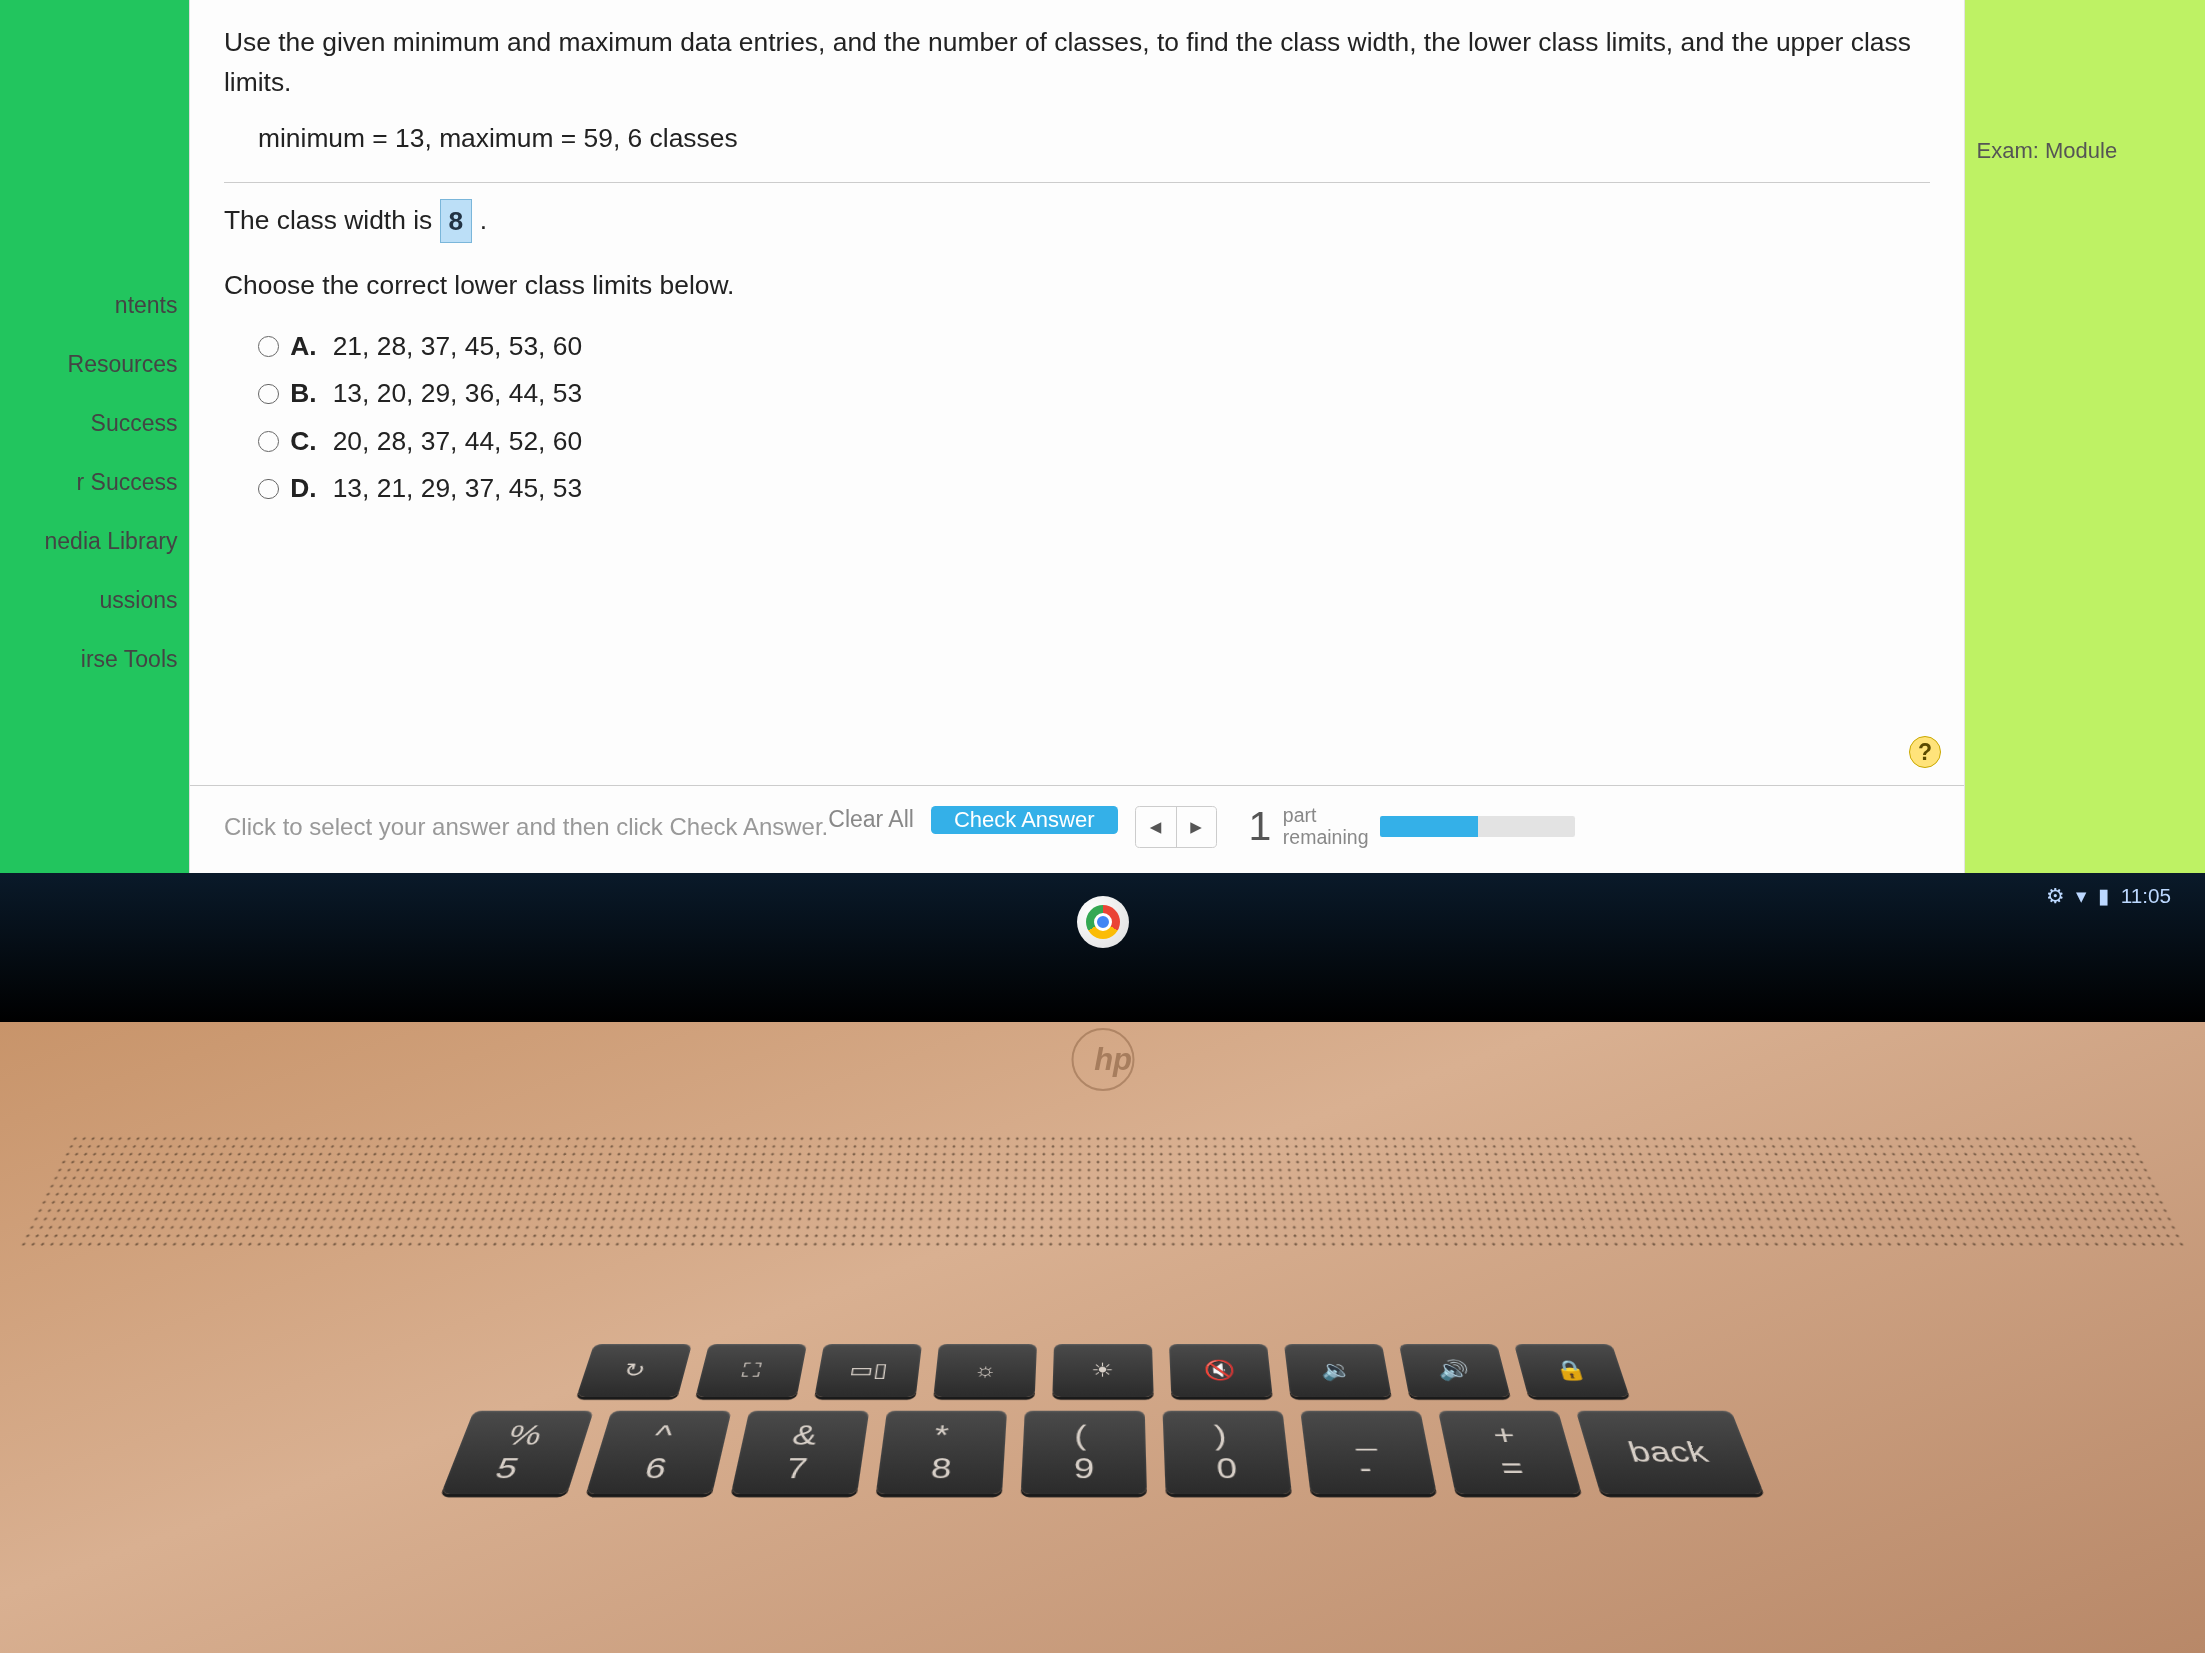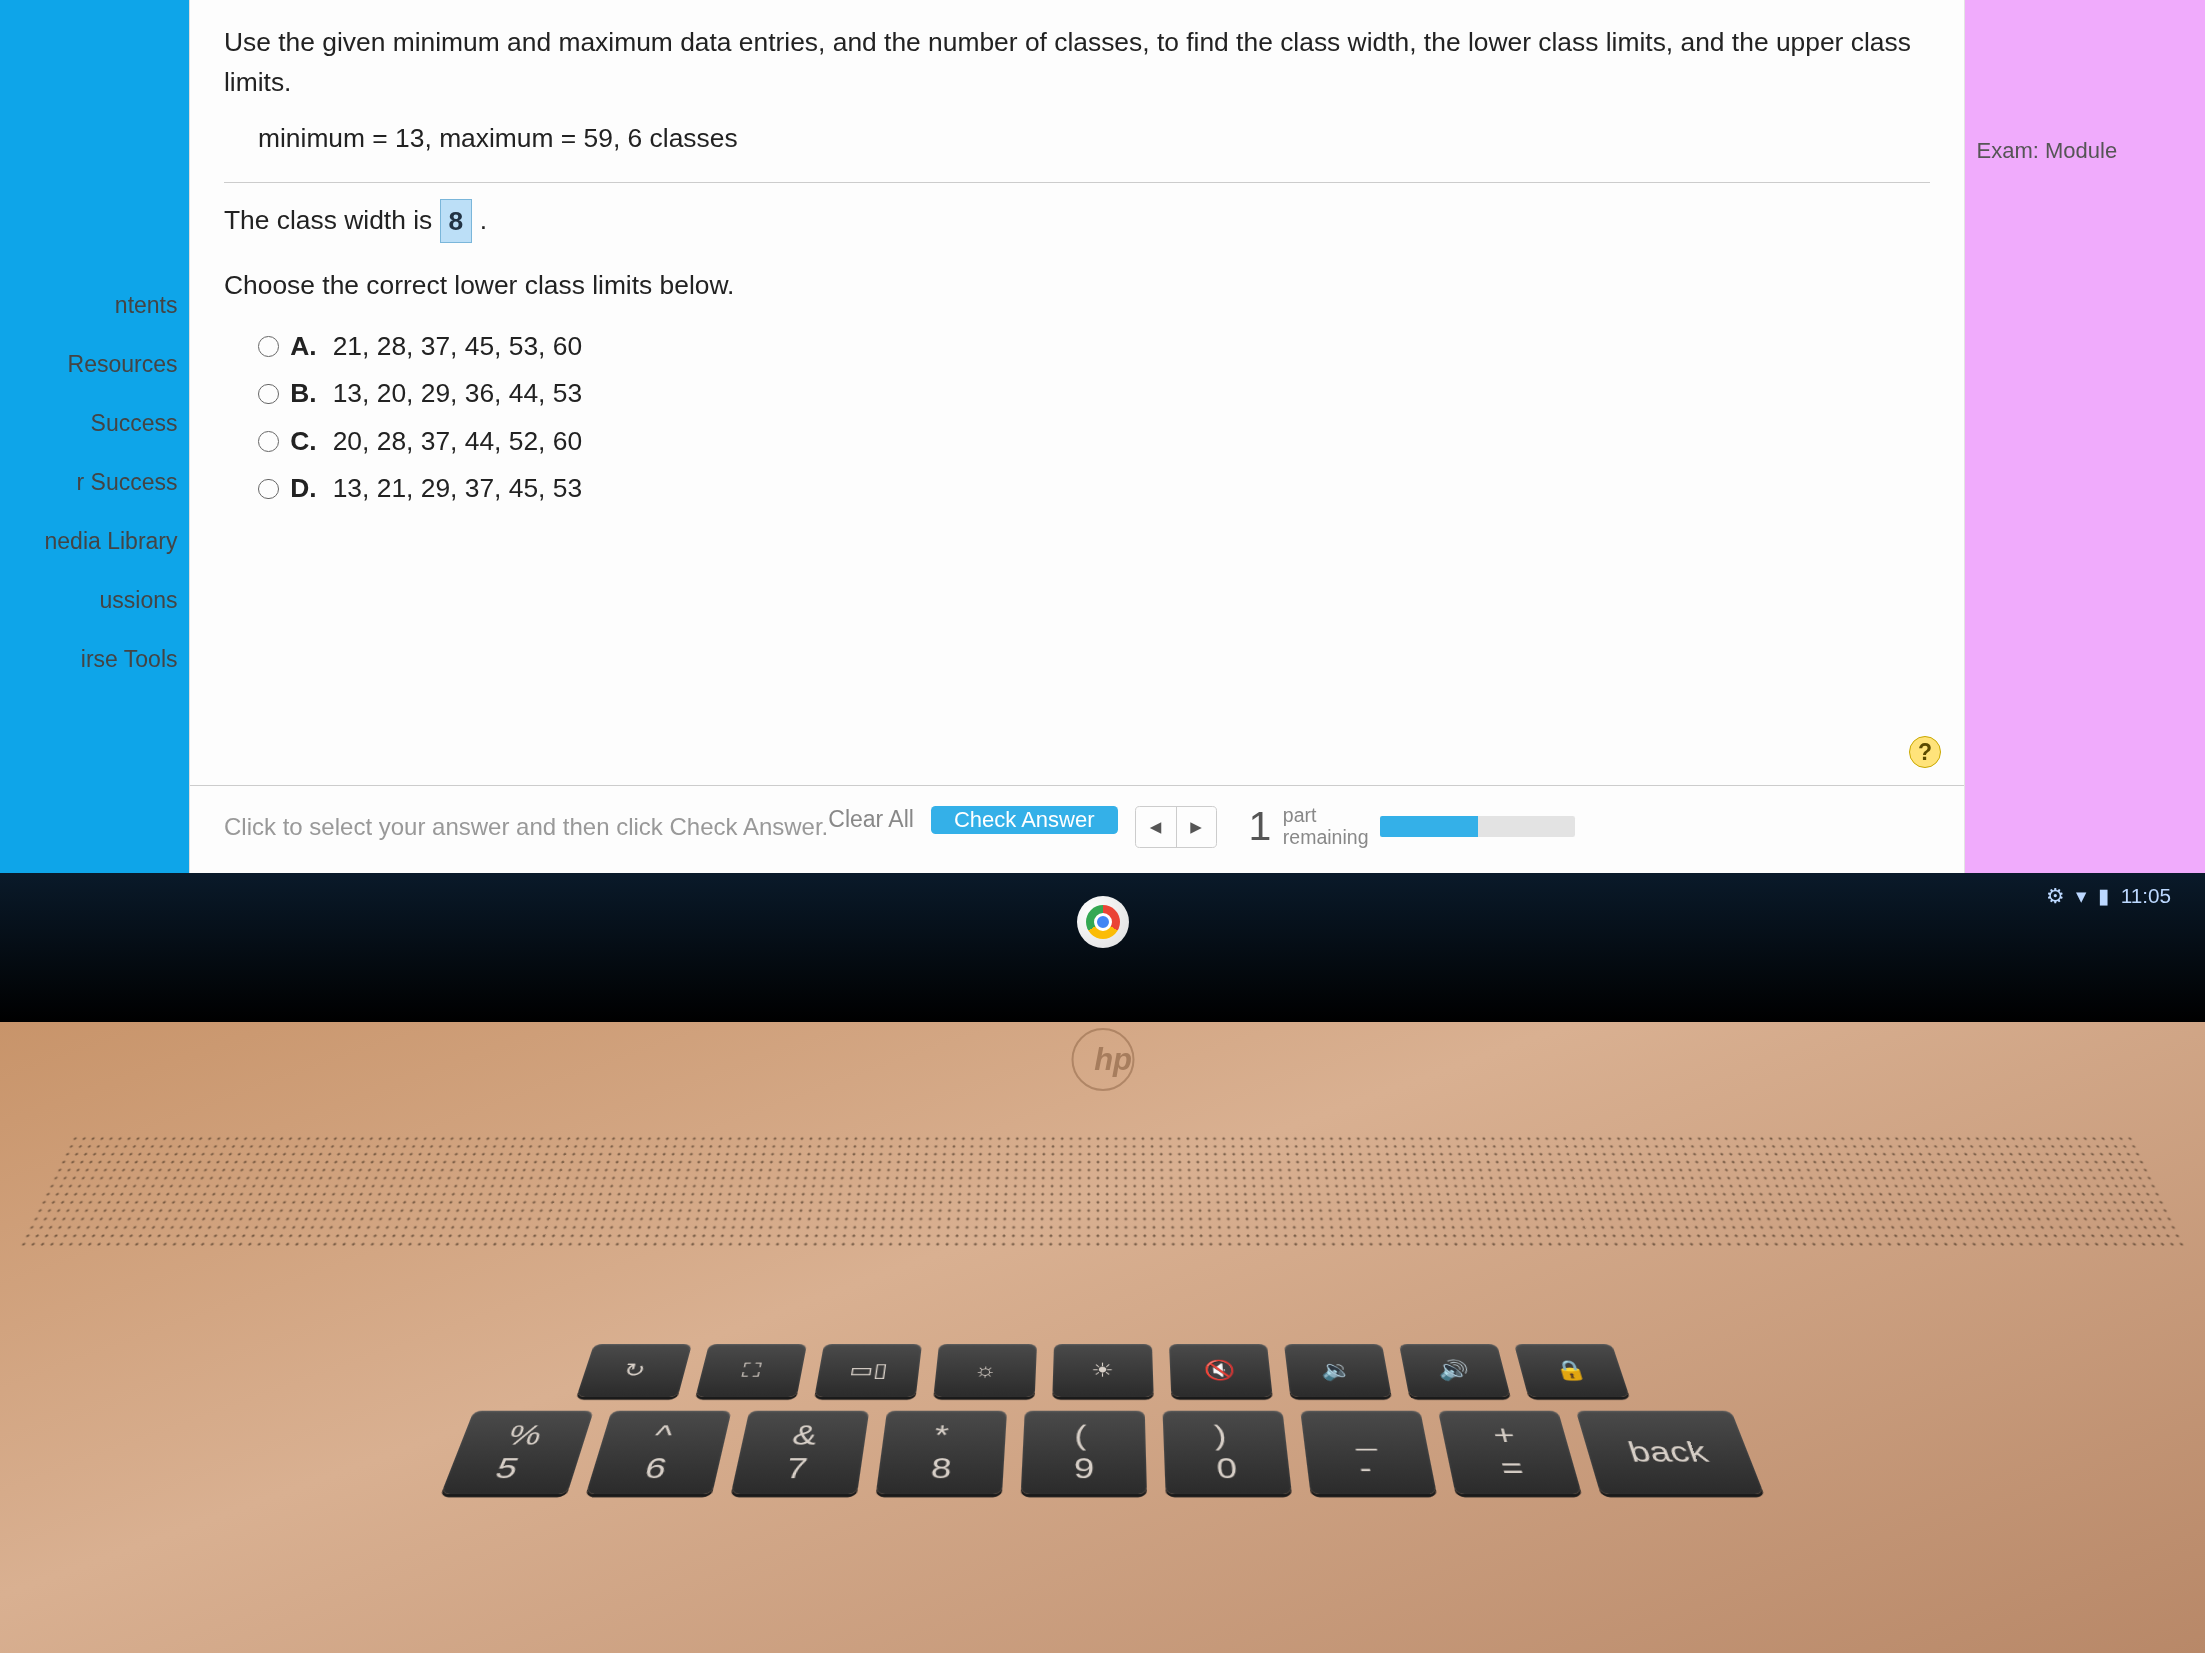--- a/index.html
+++ b/index.html
@@ -12,34 +12,34 @@
     overflow: hidden;
   }
   .app {
     display: flex;
     width: 100%;
     height: 873px;
     background: #ffffff;
   }
   .sidebar {
     width: 190px;
-    background: #0ea5e9;
+    background: #22c55e;
     border-right: 0.6px solid #ddd;
     padding-top: 276px;
     font-size: 23px;
     color: #444;
   }
   .sidebar-item {
     padding: 16px 11.5px 16px 0;
     text-align: right;
     cursor: pointer;
   }
   .right-col {
     width: 241px;
-    background: #f0abfc;
+    background: #bef264;
     border-left: 0.6px solid #e3e3e3;
     font-size: 22px;
     color: #555;
     padding-top: 115px;
   }
   .right-item { padding: 23px 11.5px; }
   .main {
     flex: 1;
     display: flex;
     flex-direction: column;

